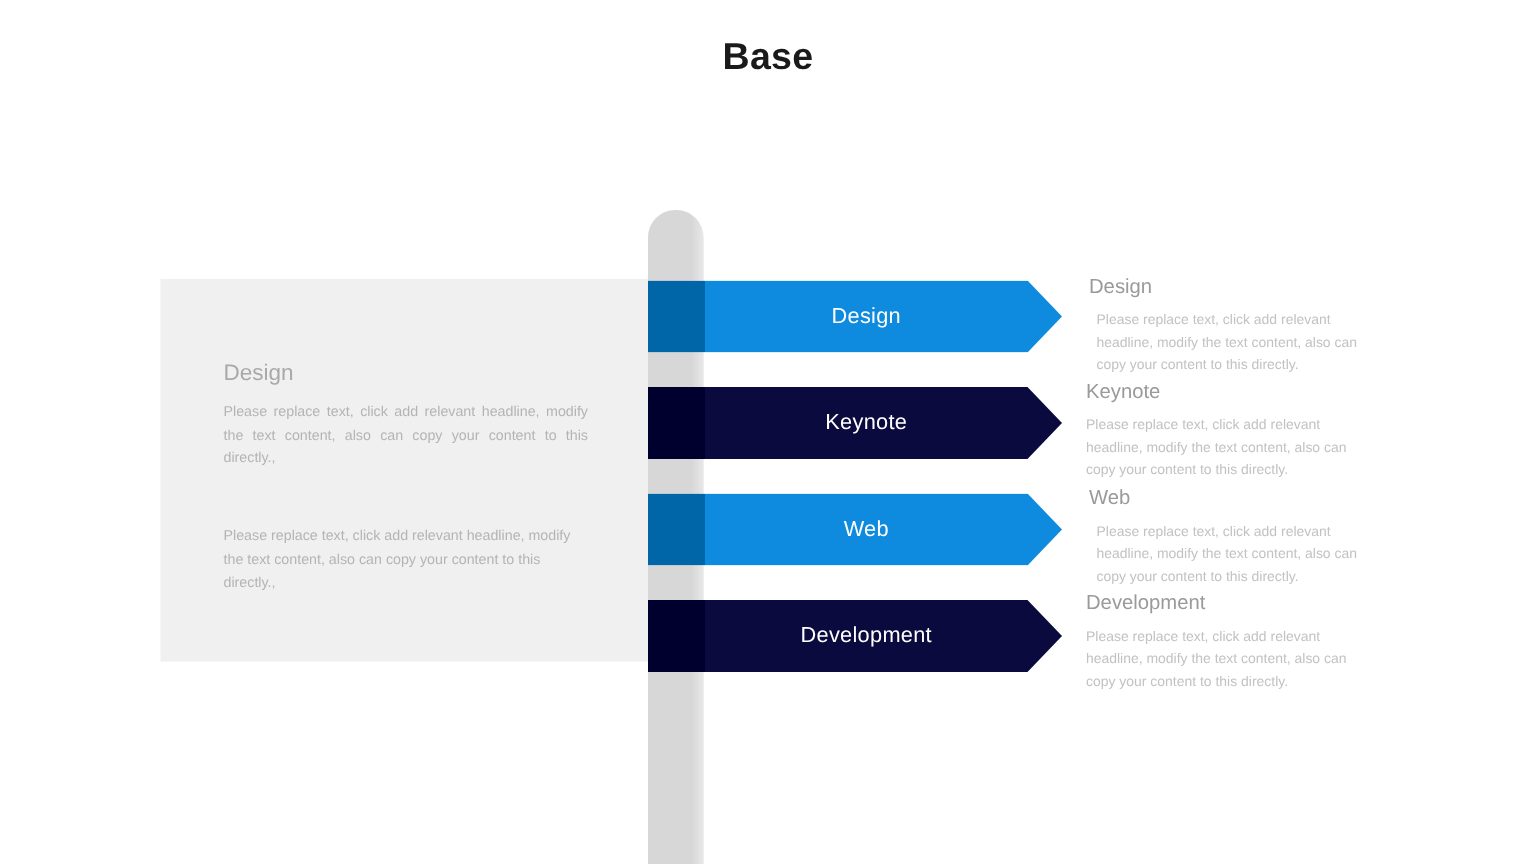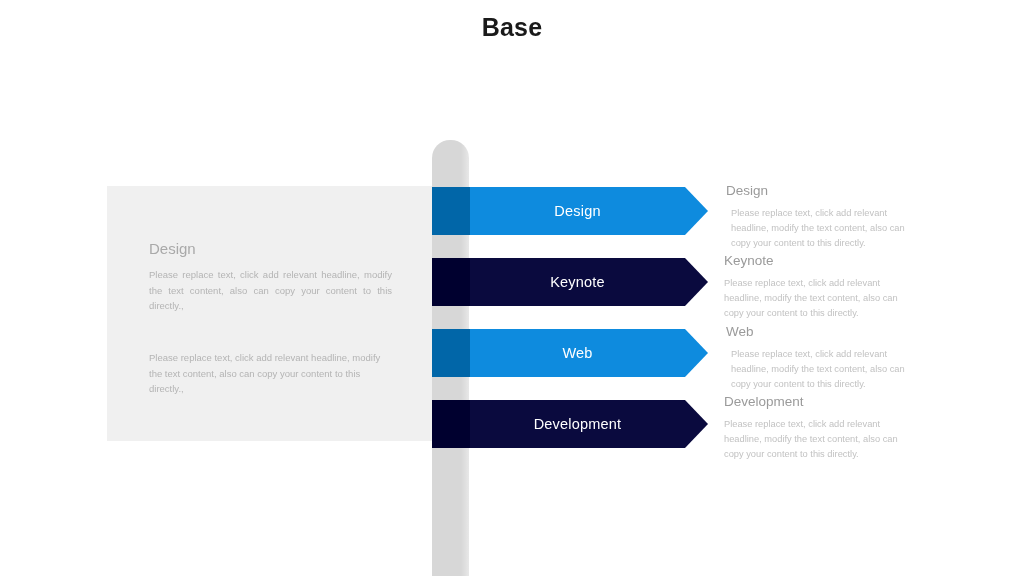--- a/index.html
+++ b/index.html
@@ -13,21 +13,21 @@
     position: relative;
     overflow: hidden;
     font-family: "Liberation Sans", sans-serif;
     -webkit-font-smoothing: antialiased;
   }
 
   
   .slide-title {
     position: absolute;
     left: 0;
-    top: 13px;
+    top: 24px;
     width: 1024px;
     text-align: center;
     font-size: 25px;
     font-weight: bold;
     color: #1a1a1a;
     letter-spacing: 0.2px;
   }
 
   
   .post {

